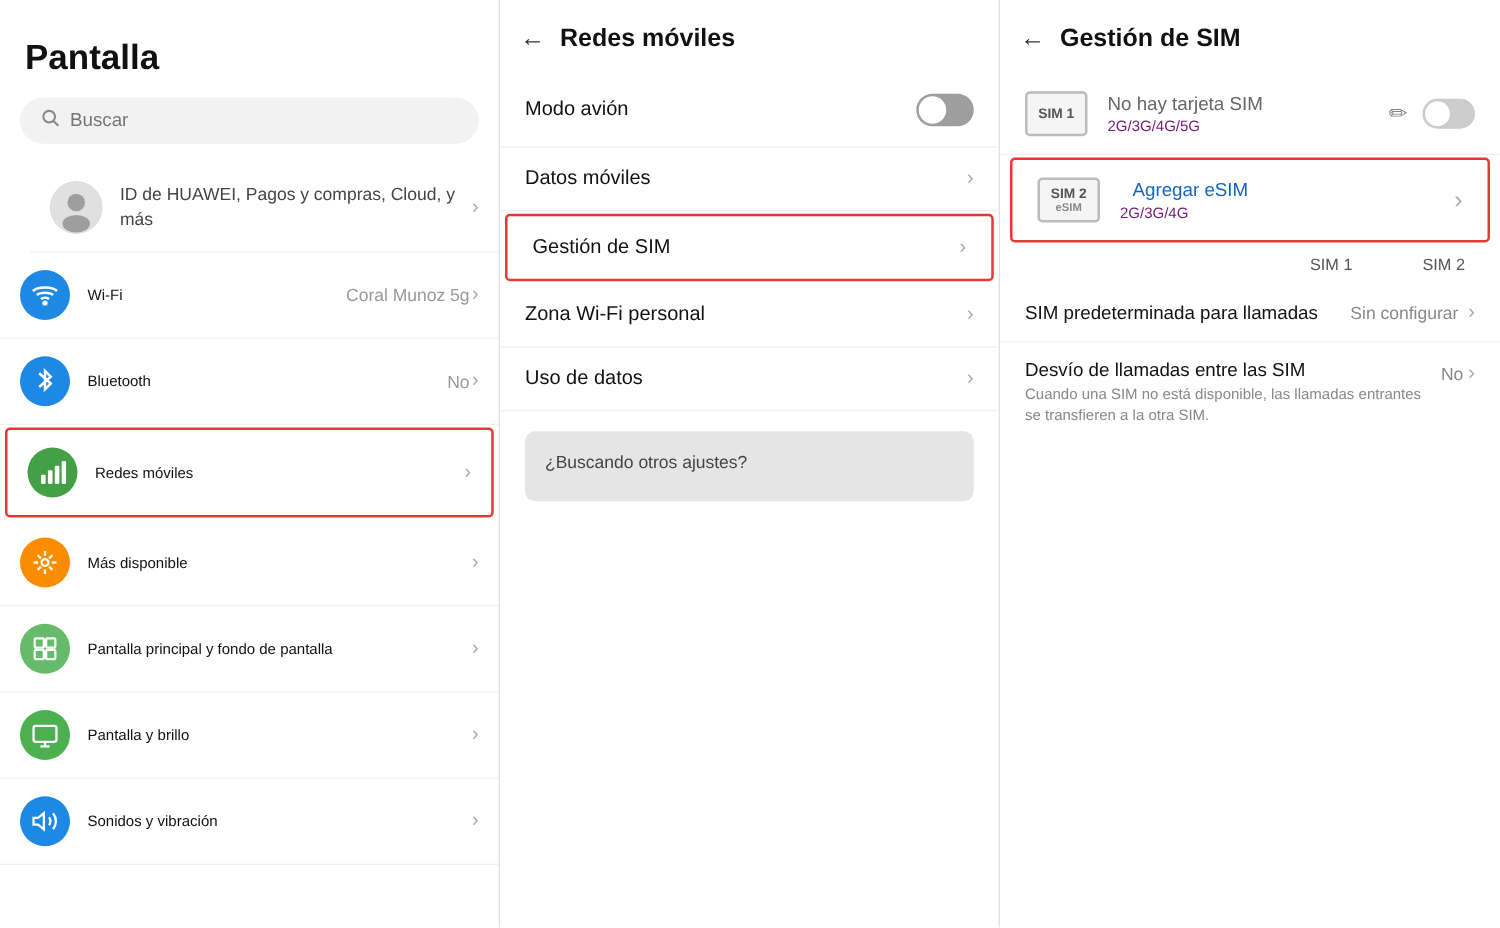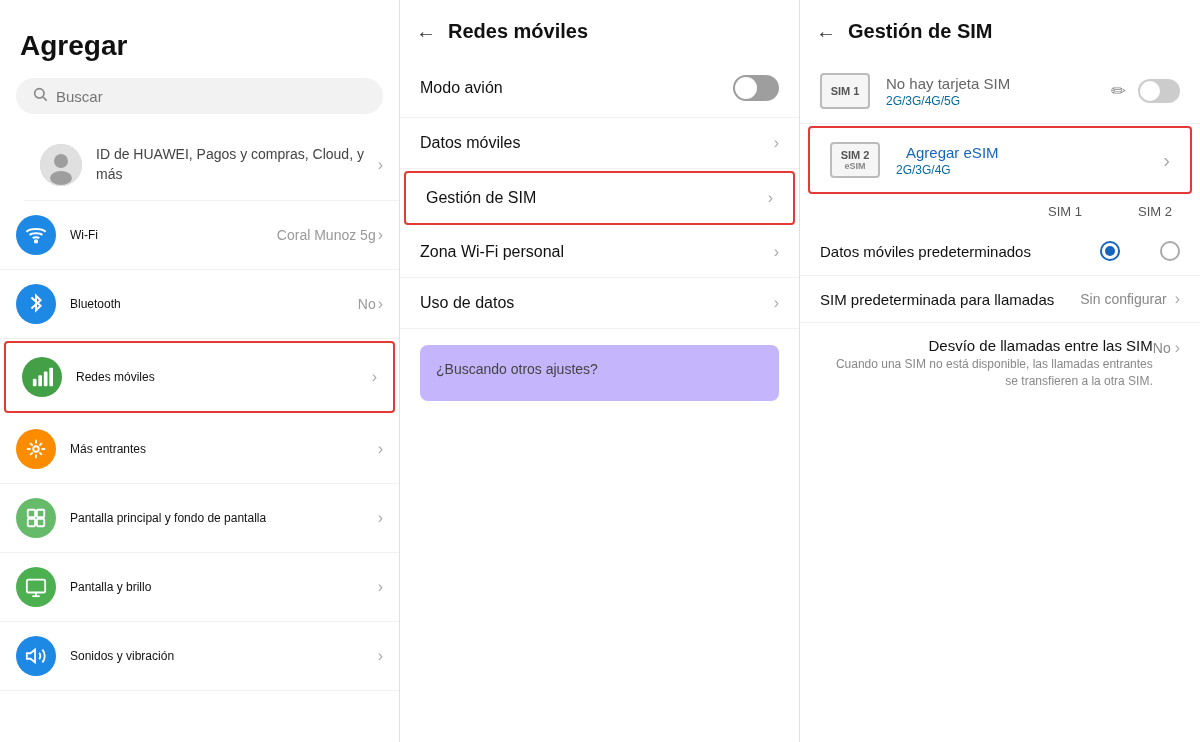--- a/index.html
+++ b/index.html
@@ -165,21 +165,21 @@
       width: 22px;
       height: 22px;
       background: #fff;
       border-radius: 50%;
       top: 2px;
       left: 2px;
       transition: left 0.2s;
     }
     .suggestion-box {
       margin: 16px 20px;
-      background: #c4b5fd;
+      background: #e5e5e5;
       border-radius: 8px;
       padding: 16px;
     }
     .suggestion-title {
       font-size: 14px;
       color: #444;
       margin-bottom: 8px;
     }
     .suggestion-link {
       color: #1565c0;
@@ -236,21 +236,21 @@
       flex: 1;
     }
     .sim-name {
       font-size: 15px;
       font-weight: 500;
       color: #1565c0;
       margin-left: 10px;
     }
     .sim-tech {
       font-size: 12px;
-      color: #0369a1;
+      color: #701a75;
       margin-top: 2px;
     }
     .sim-name-disabled {
       font-size: 15px;
       color: #666;
     }
     .sim-edit-icon {
       color: #888;
       font-size: 18px;
       margin-right: 12px;
@@ -330,21 +330,20 @@
       gap: 8px;
       color: #888;
       font-size: 14px;
       cursor: pointer;
       justify-content: flex-end;
     }
     .desvio-main {
       display: flex;
       align-items: flex-start;
       padding: 14px 20px 4px 20px;
-      text-align: right;
     }
     .desvio-text {
       flex: 1;
     }
     .desvio-title {
       font-size: 15px;
       color: #111;
       margin-bottom: 2px;
     }
     .desvio-sub {
@@ -364,21 +363,21 @@
 
     
     .ic-wifi { background: #1e88e5; }
     .ic-bluetooth { background: #1e88e5; }
     .ic-network { background: #43a047; }
   </style>
 </head>
 <body>
 
 <div class="left-panel">
-  <div class="left-title">Agregar</div>
+  <div class="left-title">Pantalla</div>
 
   <div class="search-bar">
     <span class="search-icon-svg">
       <svg width="16" height="16" viewBox="0 0 24 24" fill="none" stroke="#888" stroke-width="2.5">
         <circle cx="11" cy="11" r="7"></circle>
           <line x1="16.5" y1="16.5" x2="22" y2="22"></line>
       </svg>
     </span>
     <input type="text" placeholder="Buscar" style="">
   </div>
@@ -440,21 +439,21 @@
   </div>
 
   <div class="menu-item">
     <div class="icon-circle" style="background:#fb8c00;">
       <svg width="22" height="22" viewBox="0 0 24 24" fill="none" stroke="#fff" stroke-width="2">
         <circle cx="12" cy="12" r="3"></circle>
           <path d="M12 2v4M12 18v4M2 12h4M18 12h4"></path>
         <path d="M5.6 5.6l2.8 2.8M15.6 15.6l2.8 2.8M5.6 18.4l2.8-2.8M15.6 8.4l2.8-2.8"></path>
       </svg>
     </div>
-    <div class="item-text">Más entrantes</div>
+    <div class="item-text">Más disponible</div>
     <div class="chevron">›</div>
   </div>
 
   <div class="menu-item">
     <div class="icon-circle" style="background:#66bb6a;">
       <svg width="22" height="22" viewBox="0 0 24 24" fill="none" stroke="#fff" stroke-width="2">
         <rect x="3" y="3" width="8" height="8" rx="1"></rect>
           <rect x="13" y="3" width="8" height="8" rx="1"></rect>
         <rect x="3" y="13" width="8" height="8" rx="1"></rect>
           <rect x="13" y="13" width="8" height="8" rx="1"></rect>
@@ -553,29 +552,20 @@
       <div class="sim-tech">2G/3G/4G</div>
     </div>
     <span class="chevron" style="font-size:20px;color:#aaa;">›</span>
   </div>
 
   <div class="sim-table-header">
     <div class="sim-col-label">SIM 1</div>
     <div class="sim-col-label">SIM 2</div>
   </div>
 
-  <div class="sim-option-row">
-    <div class="sim-option-text">
-      <div class="sim-option-label">Datos móviles predeterminados</div>
-    </div>
-    <div class="radio-group">
-      <div class="radio-btn selected"></div>
-      <div class="radio-btn unselected"></div>
-    </div>
-  </div>
 
   <div class="sim-option-row">
     <div class="sim-option-text">
       <div class="sim-option-label">SIM predeterminada para llamadas</div>
     </div>
     <div class="option-value-right">
       <span>Sin configurar</span>
       <span class="chevron">›</span>
     </div>
   </div>

